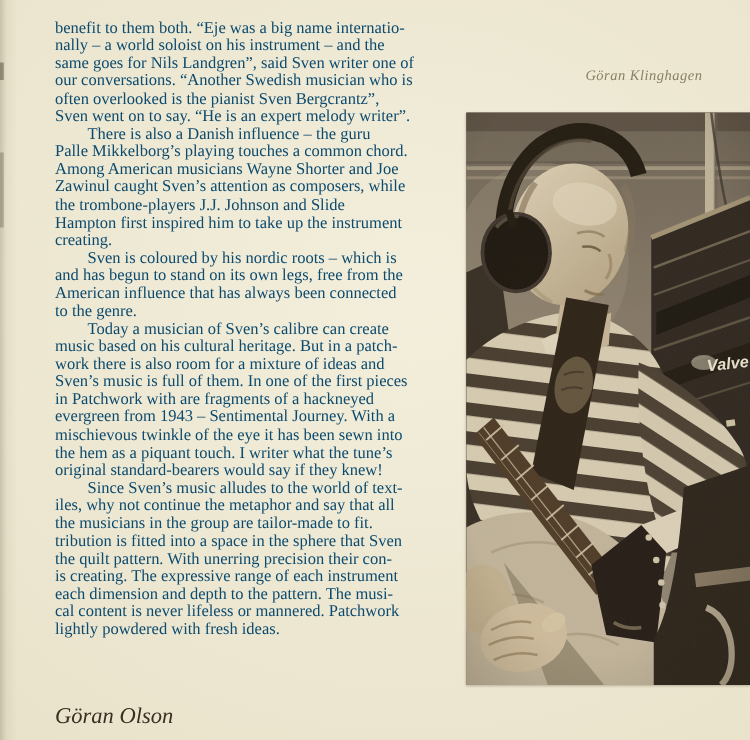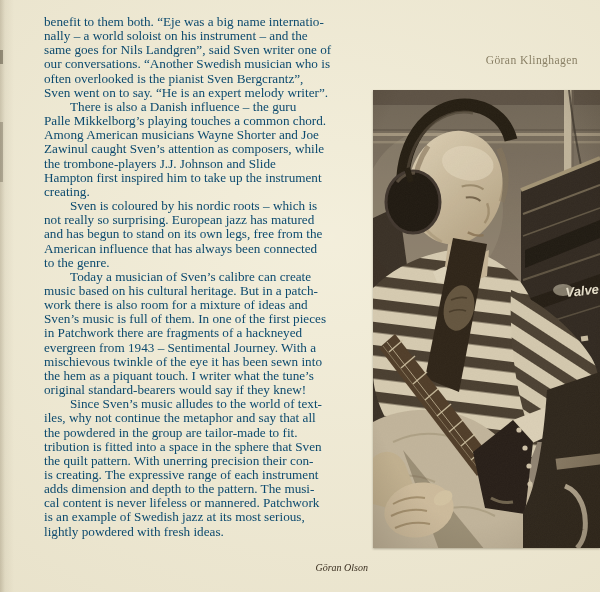--- a/index.html
+++ b/index.html
@@ -15,26 +15,26 @@
       linear-gradient(90deg, rgba(90,75,45,0.28) 0px, rgba(90,75,45,0.08) 5px, rgba(90,75,45,0) 14px);
   }
   .spine-mark{position:absolute;left:0;width:3px;background:#5b5342;opacity:.55;}
   .text-column{
     position:absolute;left:44px;top:15px;width:324px;
     font-size:13.2px;line-height:14.15px;color:#0c4a6e;
   }
   .line{white-space:nowrap;}
   .line.indent{text-indent:26px;}
   .signature{
-    margin-top:8px;padding-right:13px;text-align:right;
-    font-style:italic;font-size:10px;color:#3a2f20;
+    margin-top:8px;padding-right:13px;
+    font-style:italic;font-size:18px;color:#3a2f20;
   }
   .photo-caption{
-    position:absolute;top:54px;right:22px;
-    font-size:11.6px;letter-spacing:.4px;color:#8a8066;text-align:right;
+    position:absolute;top:54px;right:38px;
+    font-style:italic;font-size:11.6px;letter-spacing:.4px;color:#8a8066;text-align:right;
   }
   figure.photo{
     margin:0;position:absolute;left:373px;top:90px;width:227px;height:458px;
     box-shadow:0 1px 2px rgba(60,50,30,0.35);
     background:#7e7363;
   }
   figure.photo svg{display:block;}
 </style>
 </head>
 <body>
@@ -52,42 +52,40 @@
     <div class="line">often overlooked is the pianist Sven Bergcrantz”,</div>
     <div class="line">Sven went on to say. “He is an expert melody writer”.</div>
     <div class="line indent">There is also a Danish influence – the guru</div>
     <div class="line">Palle Mikkelborg’s playing touches a common chord.</div>
     <div class="line">Among American musicians Wayne Shorter and Joe</div>
     <div class="line">Zawinul caught Sven’s attention as composers, while</div>
     <div class="line">the trombone-players J.J. Johnson and Slide</div>
     <div class="line">Hampton first inspired him to take up the instrument</div>
     <div class="line">creating.</div>
     <div class="line indent">Sven is coloured by his nordic roots – which is</div>
-    <div class="line">not really so surprising. European jazz has matured</div>
     <div class="line">and has begun to stand on its own legs, free from the</div>
     <div class="line">American influence that has always been connected</div>
     <div class="line">to the genre.</div>
     <div class="line indent">Today a musician of Sven’s calibre can create</div>
     <div class="line">music based on his cultural heritage. But in a patch-</div>
     <div class="line">work there is also room for a mixture of ideas and</div>
     <div class="line">Sven’s music is full of them. In one of the first pieces</div>
-    <div class="line">in Patchwork there are fragments of a hackneyed</div>
+    <div class="line">in Patchwork with are fragments of a hackneyed</div>
     <div class="line">evergreen from 1943 – Sentimental Journey. With a</div>
     <div class="line">mischievous twinkle of the eye it has been sewn into</div>
     <div class="line">the hem as a piquant touch. I writer what the tune’s</div>
     <div class="line">original standard-bearers would say if they knew!</div>
     <div class="line indent">Since Sven’s music alludes to the world of text-</div>
     <div class="line">iles, why not continue the metaphor and say that all</div>
-    <div class="line">the powdered in the group are tailor-made to fit.</div>
+    <div class="line">the musicians in the group are tailor-made to fit.</div>
     <div class="line">tribution is fitted into a space in the sphere that Sven</div>
     <div class="line">the quilt pattern. With unerring precision their con-</div>
     <div class="line">is creating. The expressive range of each instrument</div>
-    <div class="line">adds dimension and depth to the pattern. The musi-</div>
+    <div class="line">each dimension and depth to the pattern. The musi-</div>
     <div class="line">cal content is never lifeless or mannered. Patchwork</div>
-    <div class="line">is an example of Swedish jazz at its most serious,</div>
     <div class="line">lightly powdered with fresh ideas.</div>
   </div>
 <div class="signature text-sig" style="position:absolute;left:44px;top:554px;width:324px;">Göran Olson</div>
 
 <div class="photo-caption">Göran Klinghagen</div>
 
 <figure class="photo">
   <svg width="227" height="458" viewBox="0 0 227 458" xmlns="http://www.w3.org/2000/svg">
     <defs>
       <linearGradient id="wallGrad" x1="0" y1="0" x2="0" y2="1">

